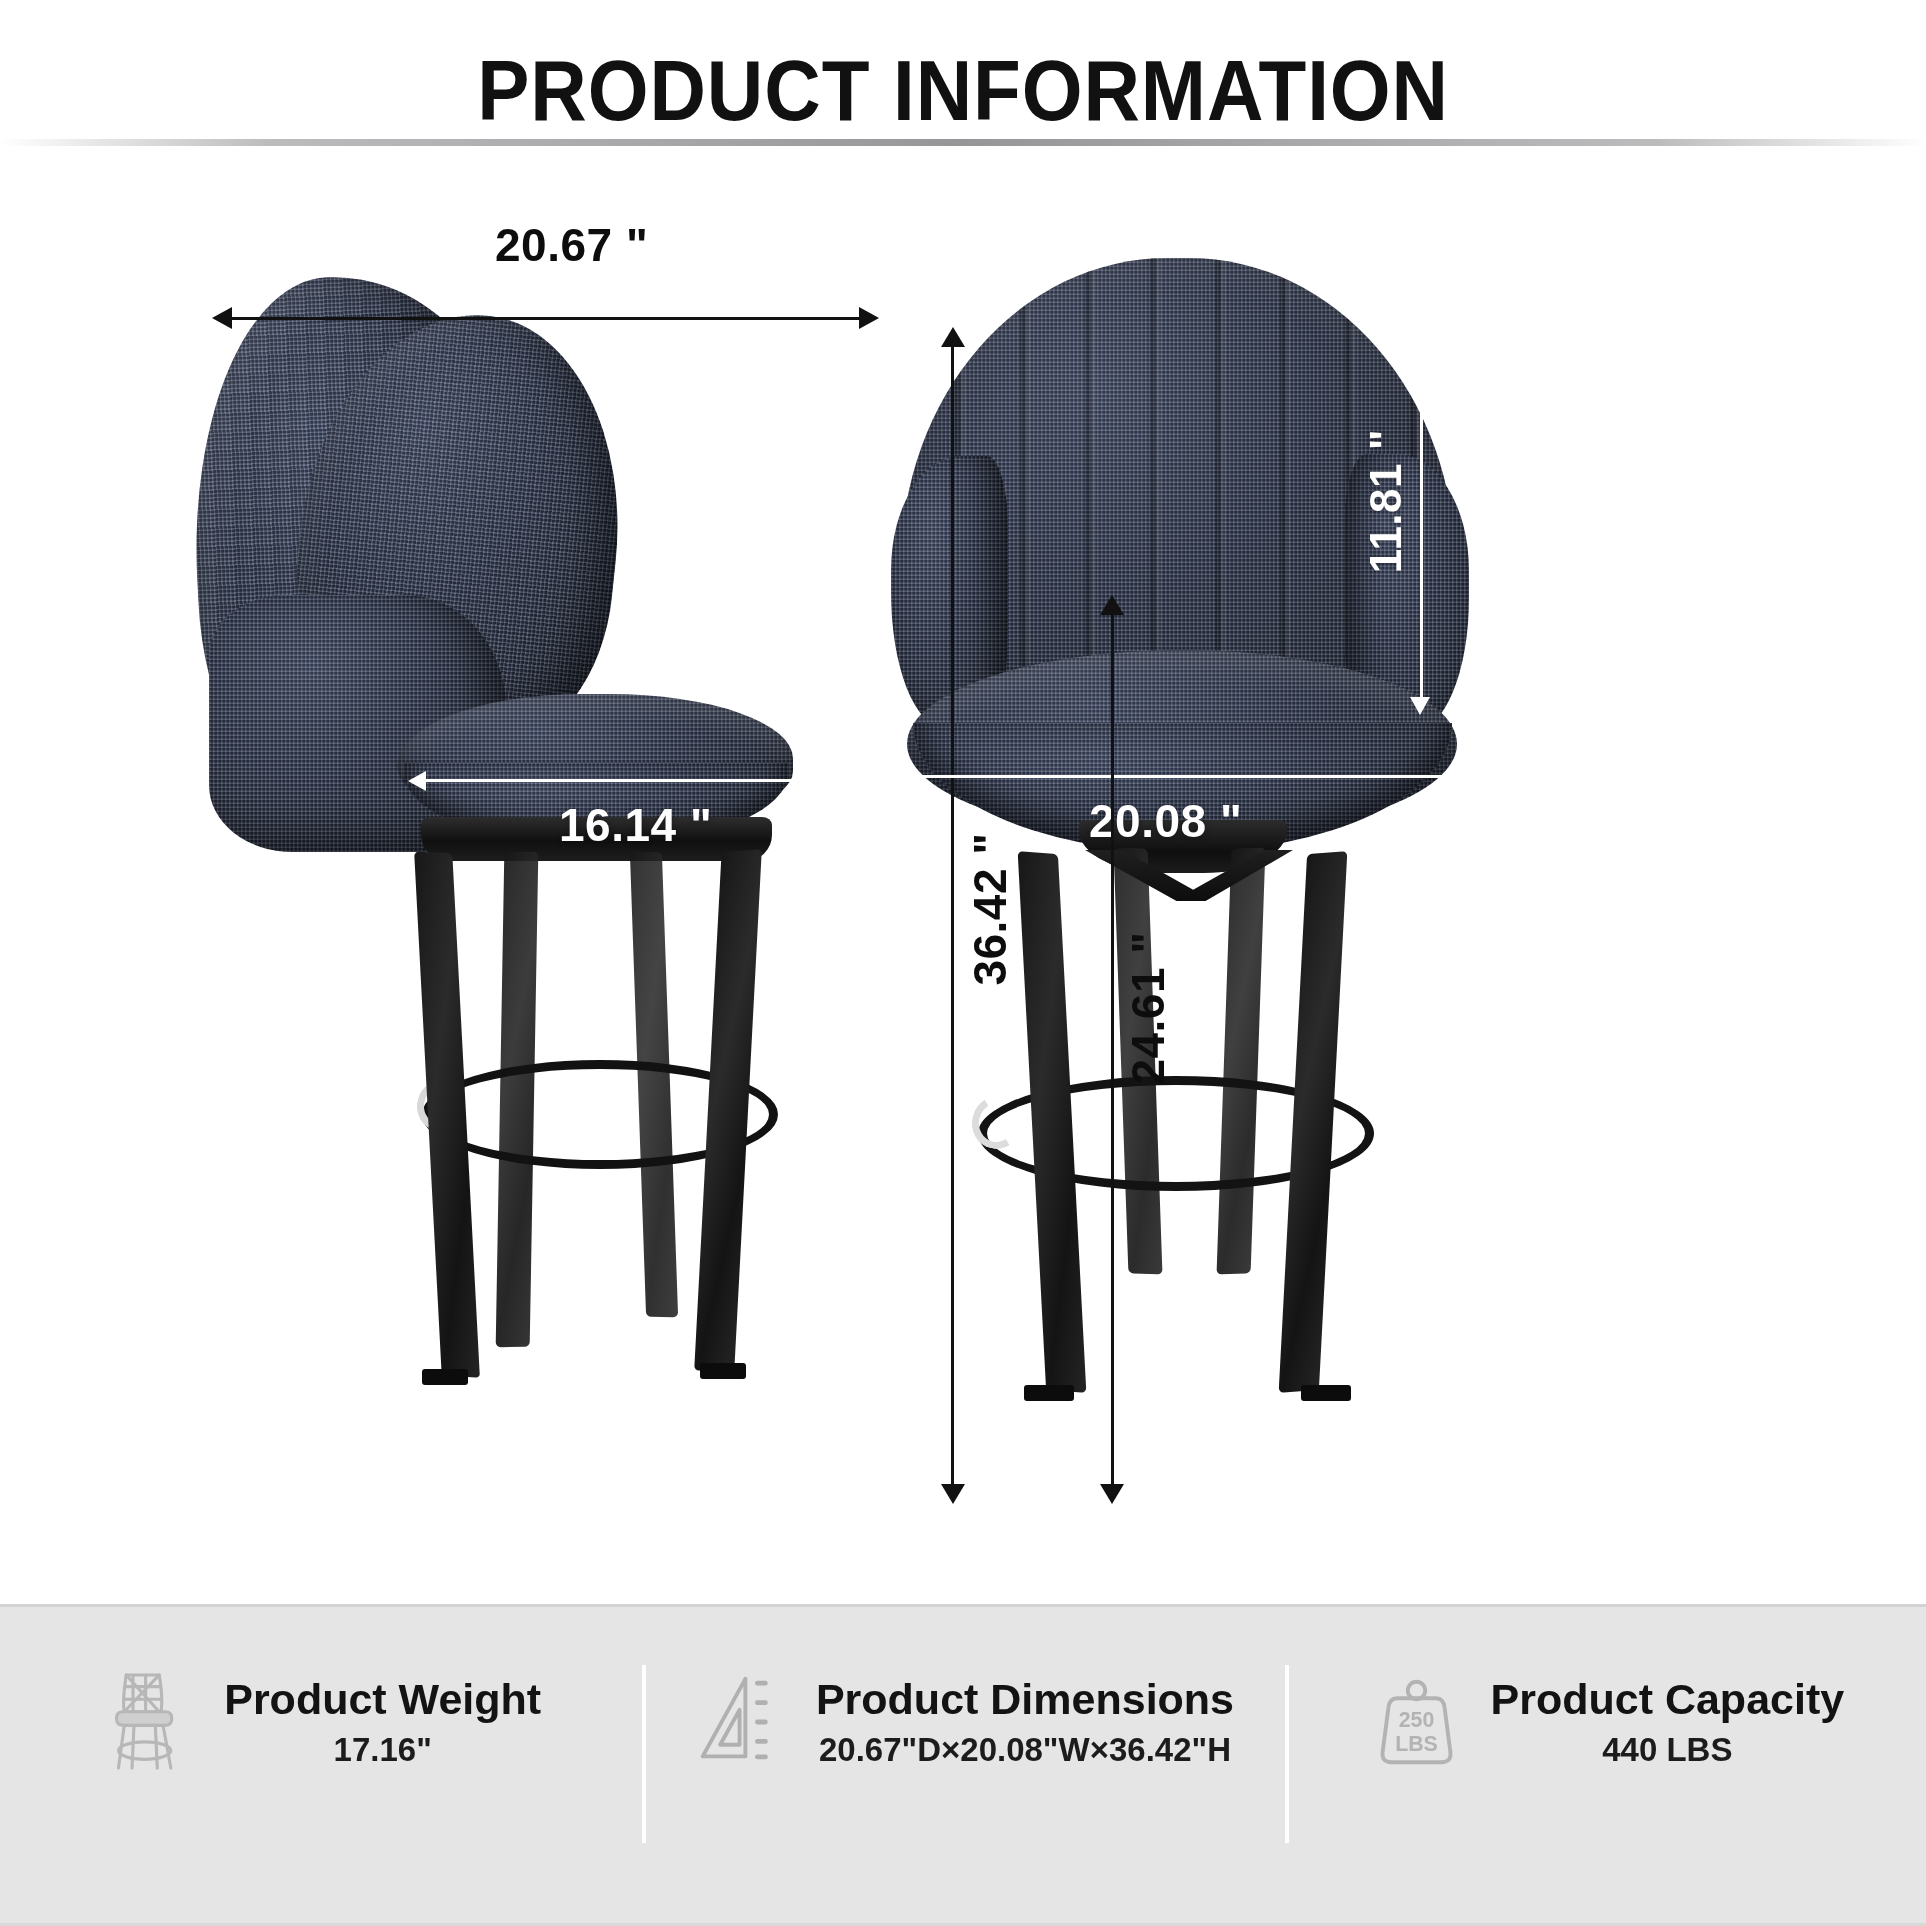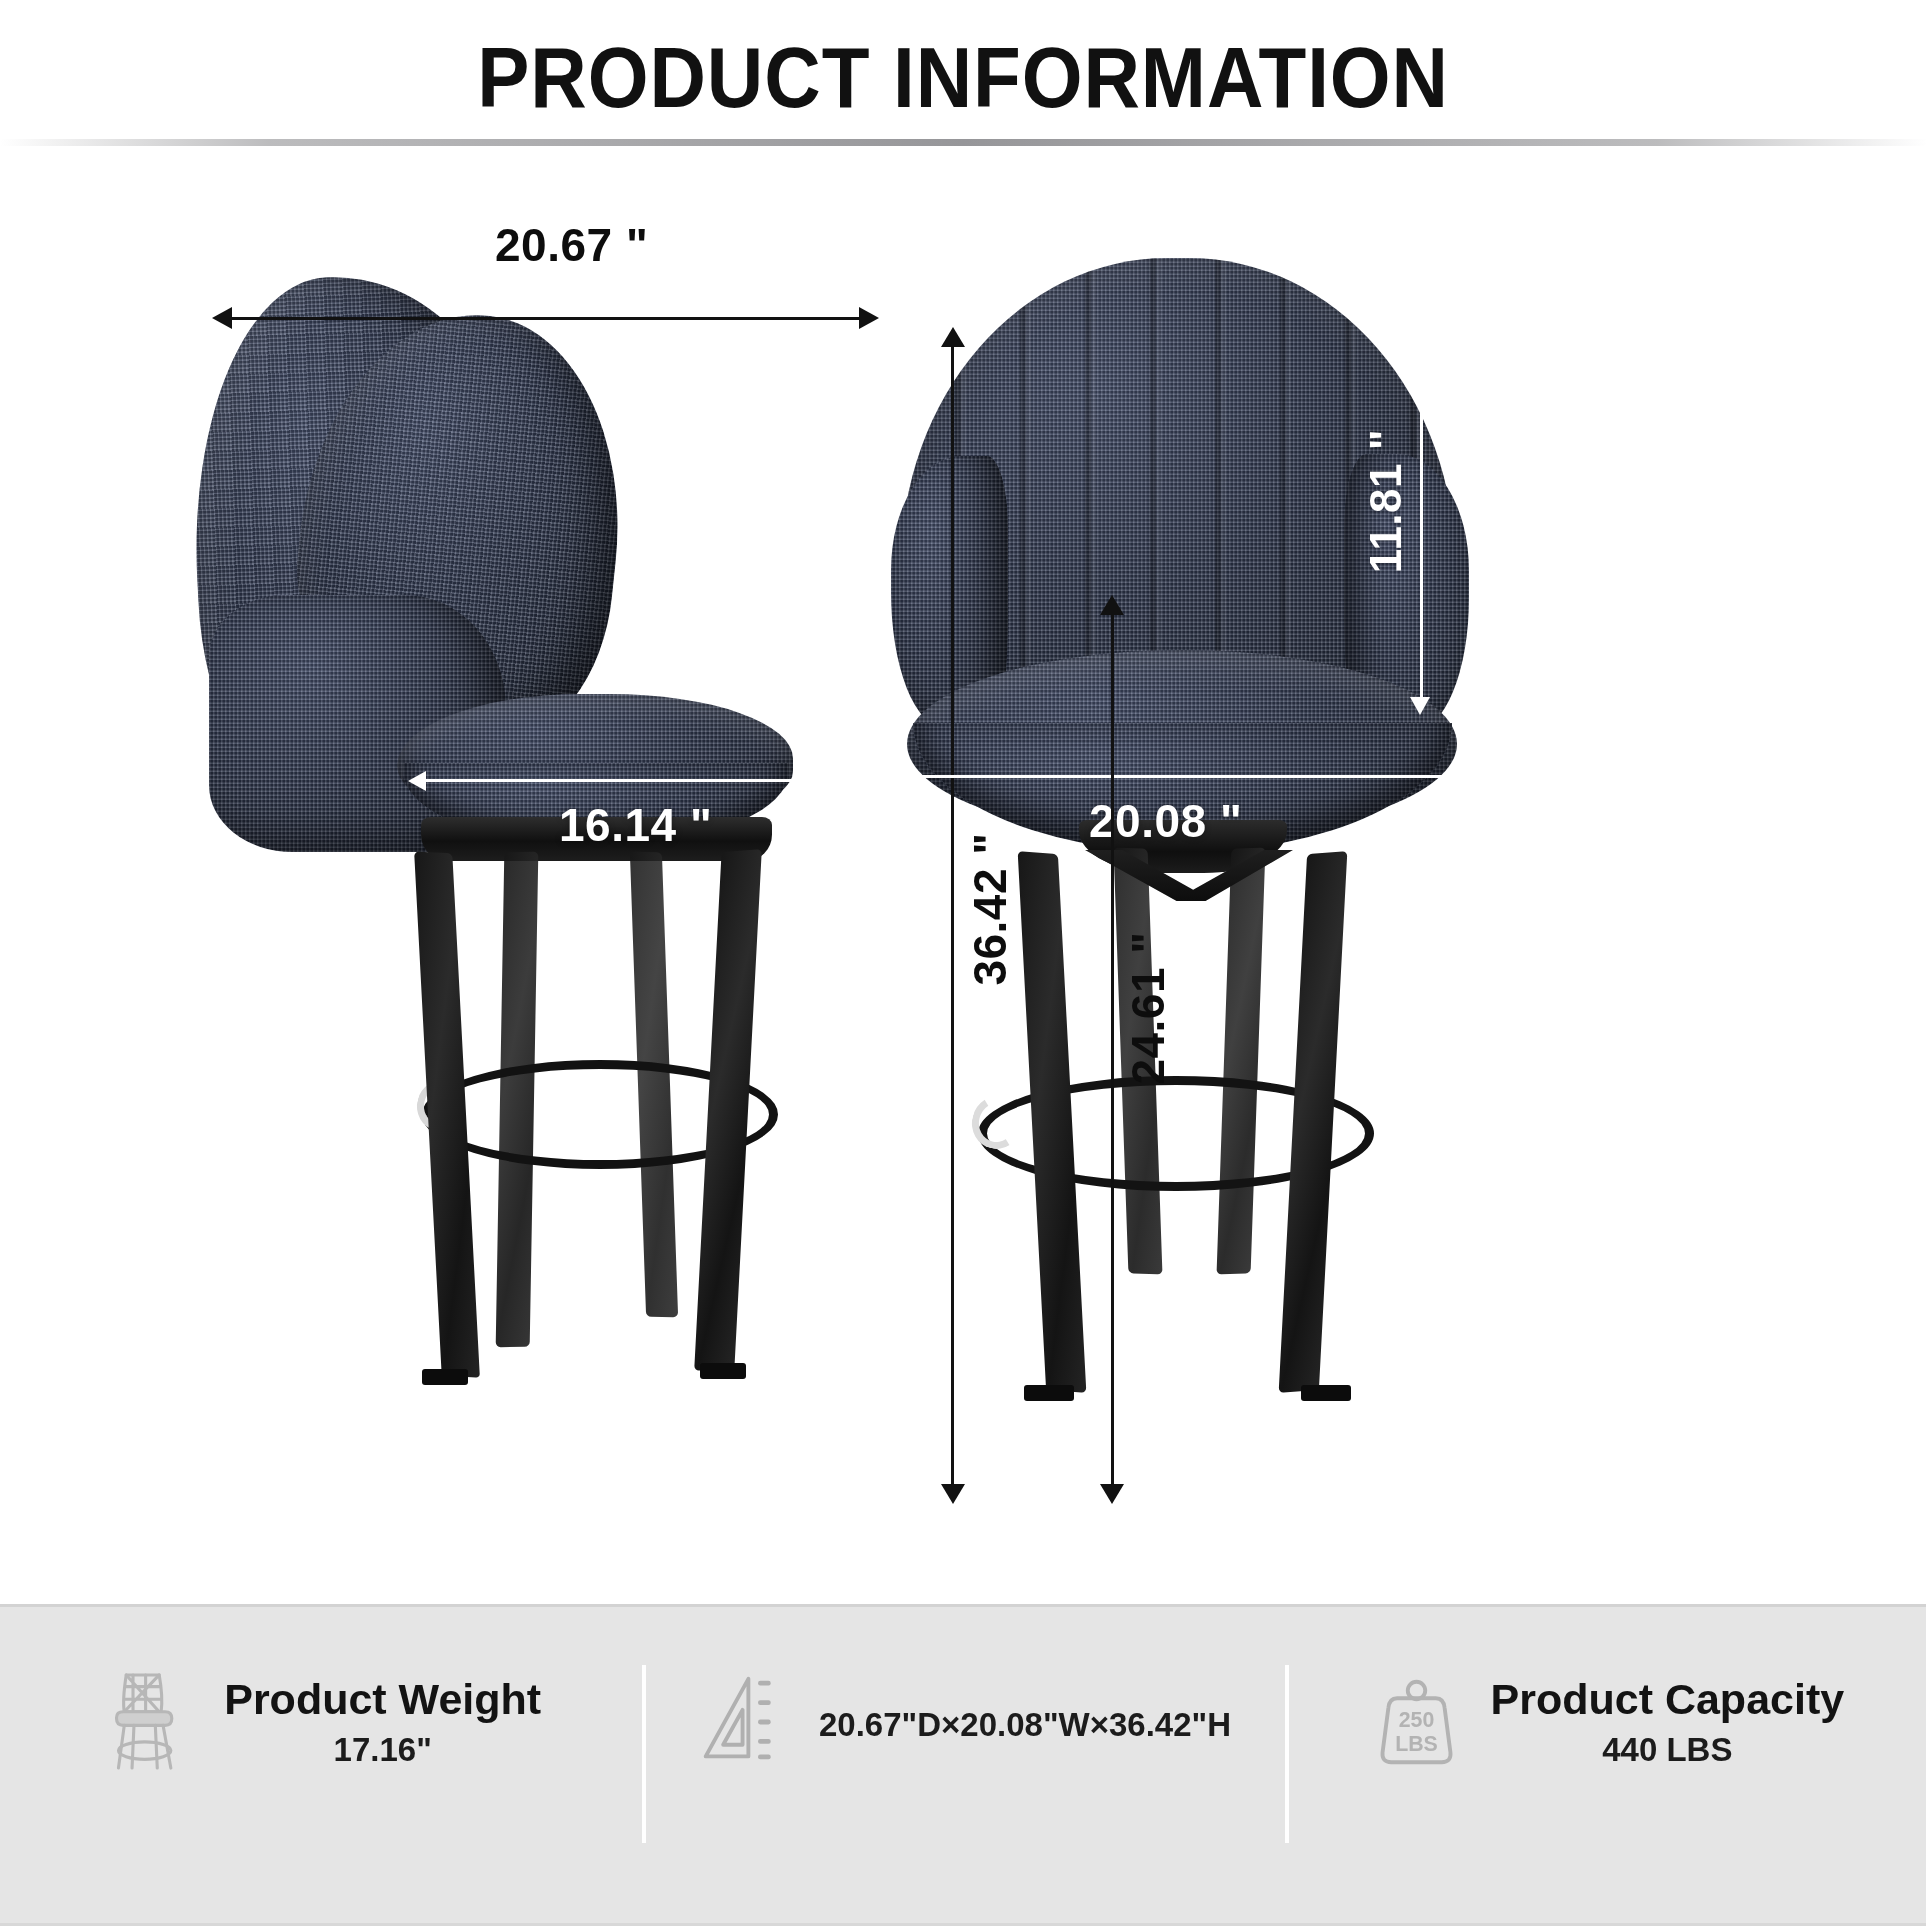--- a/index.html
+++ b/index.html
@@ -11,21 +11,21 @@
     overflow:hidden;
   }
   #page {
     position:relative;
     width:1927px; height:1927px;
     background:#ffffff;
   }
 
   
   #header {
-    position:absolute; left:0; top:3px; width:1927px; height:149px;
+    position:absolute; left:0; top:16px; width:1927px; height:149px;
     display:flex; align-items:center; justify-content:center;
   }
   #page-title {
     font-size:85px;
     font-weight:700;
     letter-spacing:1px;
     color:#111111;
     transform:scaleX(0.92);
     font-family:"Liberation Sans", sans-serif;
   }
@@ -325,20 +325,21 @@
         </g>
         <g fill="#b0b0b0">
           <rect x="64" y="14" width="13" height="5" rx="2.2"></rect>
           <rect x="64" y="34" width="13" height="5" rx="2.2"></rect>
           <rect x="64" y="54" width="13" height="5" rx="2.2"></rect>
           <rect x="64" y="74" width="13" height="5" rx="2.2"></rect>
           <rect x="64" y="90" width="13" height="5" rx="2.2"></rect>
         </g>
       </svg>
       <div class="spec-text">
+        <div class="spec-title">Product Dimensions</div>
         <div class="spec-value">20.67"D×20.08"W×36.42"H</div>
       </div>
     </div>
 
     <div class="spec-cell">
       <div class="spec-divider" style="left:0;"></div>
       <svg class="spec-icon" viewBox="0 0 100 112">
         <g fill="none" stroke="#b3b3b3" stroke-width="4" stroke-linejoin="round">
           <circle cx="50" cy="24" r="9"></circle>
           <path d="M30 32 Q22 32 21 42 L15 88 Q14 98 24 98 L76 98 Q86 98 85 88 L79 42 Q78 32 70 32 Z"></path>

